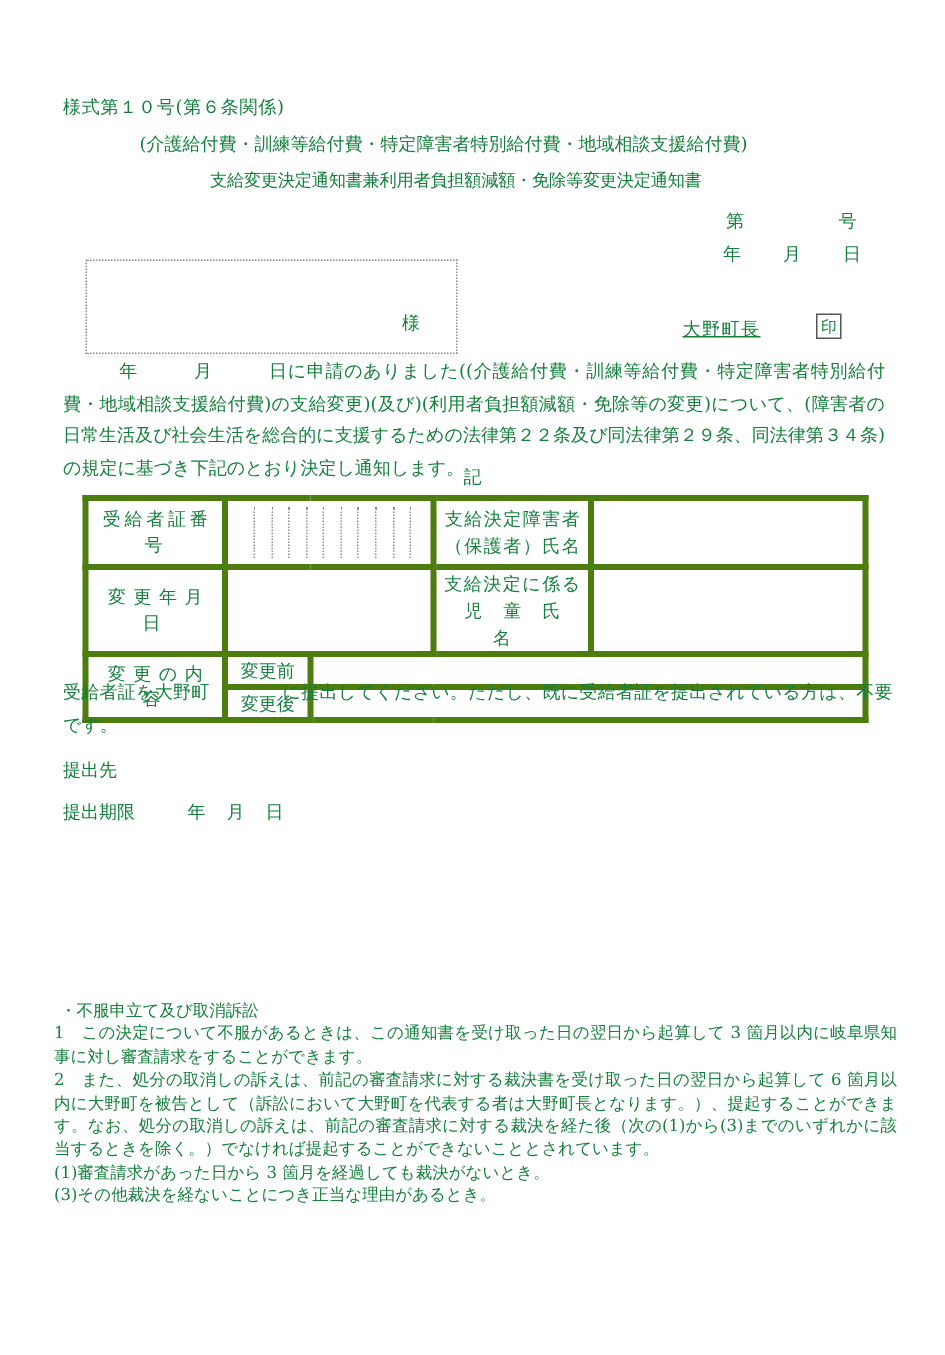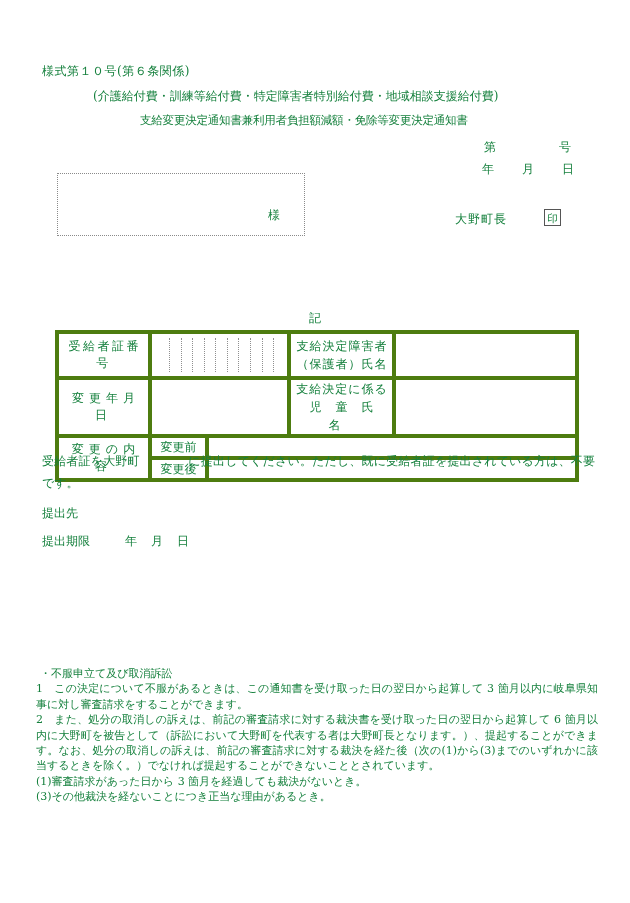--- a/index.html
+++ b/index.html
@@ -24,21 +24,21 @@
   .doc-no { left: 484px; top: 139px; width: 87px; display: flex; justify-content: space-between; }
   .date-line { left: 482px; top: 161px; width: 92px; display: flex; justify-content: space-between; }
 
   
   .addr-box {
     left: 57px; top: 173px; width: 248px; height: 63px;
     border: 1px dotted #8a8a8a;
   }
   .addr-sama { position: absolute; right: 24px; top: 33px; font-size: 12px; }
 
-  .issuer { left: 455px; top: 211px; font-size: 12px; letter-spacing: 1px; }
+  .issuer { left: 455px; top: 211px; font-size: 12px; letter-spacing: 1px; text-decoration: underline; }
   .seal-box {
     left: 544px; top: 209px; width: 17px; height: 17px;
     border: 1px solid #555;
     font-size: 10.5px; line-height: 16px; text-align: center;
   }
 
   
   .body-par {
     left: 42px; top: 237px; width: 548px;
     line-height: 21.5px; text-align: justify;
@@ -106,20 +106,21 @@
     <span>日</span>
   </div>
 
   <div class="abs addr-box">
     <span class="addr-sama">様</span>
   </div>
 
   <div class="abs issuer">大野町長</div>
   <div class="abs seal-box">印</div>
 
+  <div class="abs body-par">　　　年　　　月　　　日に申請のありました((介護給付費・訓練等給付費・特定障害者特別給付費・地域相談支援給付費)の支給変更)(及び)(利用者負担額減額・免除等の変更)について、(障害者の日常生活及び社会生活を総合的に支援するための法律第２２条及び同法律第２９条、同法律第３４条)の規定に基づき下記のとおり決定し通知します。</div>
   <div class="abs record-mark">記</div>
 
   <table class="main-table">
     <colgroup>
       <col style="width:93px">
         <col style="width:57px">
         <col style="width:82px">
         <col style="width:105px">
         <col style="width:183px">
     </colgroup>

